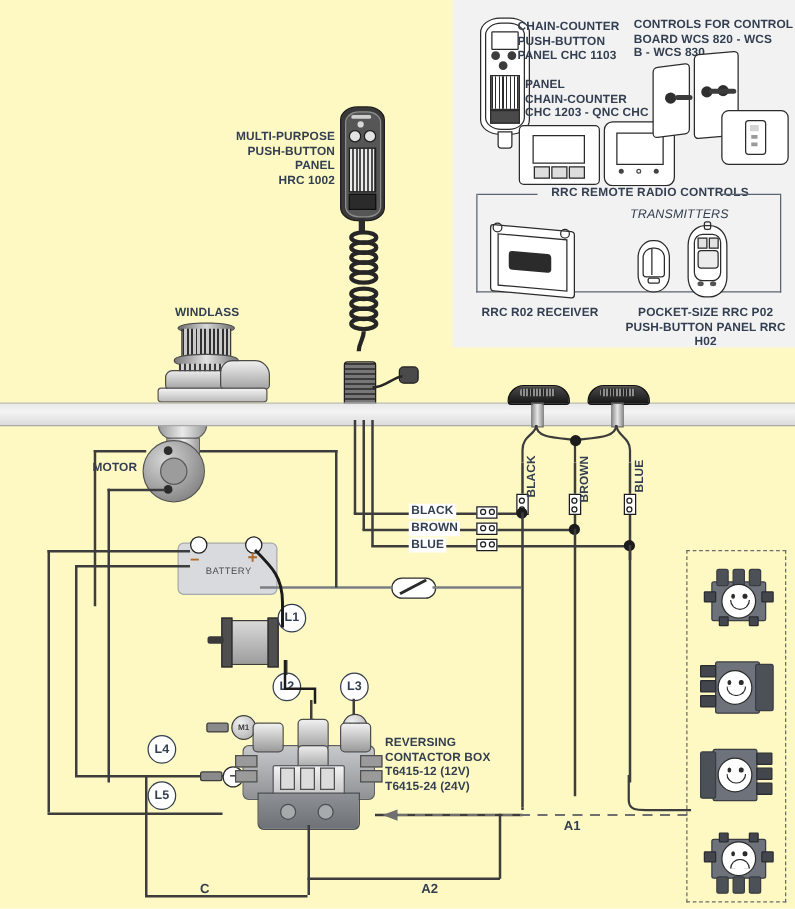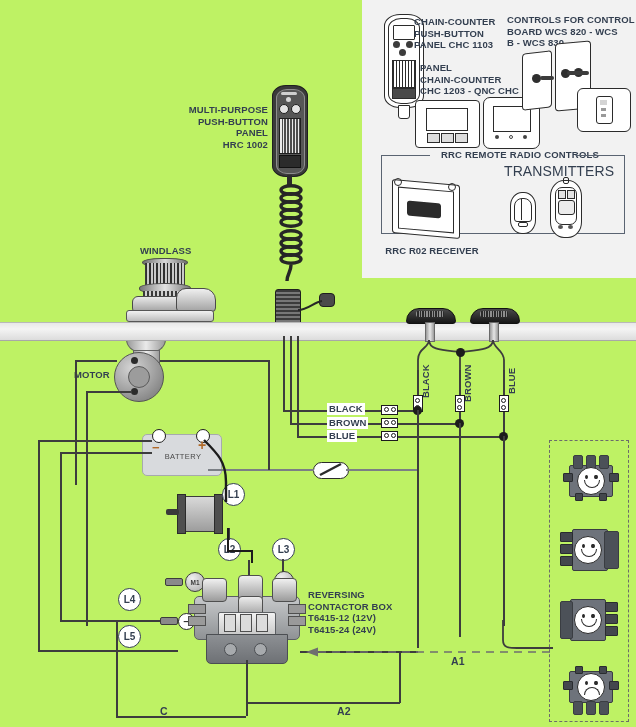--- a/index.html
+++ b/index.html
@@ -1,18 +1,18 @@
 <!DOCTYPE html>
 <html><head>
 <meta charset="utf-8">
 <title>Windlass Wiring Diagram</title>
 <style>
   html,body{margin:0;padding:0;background:#fff;}
   body{font-family:"Liberation Sans", sans-serif;}
-  #stage{position:relative;width:636px;height:727px;background:#bef264;overflow:hidden;}
+  #stage{position:relative;width:636px;height:727px;background:#fef9c3;overflow:hidden;}
 
   .lbl{position:absolute;color:#333f50;font-size:9.5px;line-height:11.5px;letter-spacing:.1px;white-space:pre-line;}
   .lbl.b{font-weight:bold;}
   .lbl.r{text-align:right;}
 
   
   #catalogue{position:absolute;left:362px;top:0px;width:274px;height:278px;background:#f2f2f2;}
   #rrcbox{position:absolute;left:19px;top:155px;width:242px;height:78px;border:1px solid #5a6472;border-top:none;}
   #rrcbox:before,#rrcbox:after{content:"";position:absolute;top:0;height:1px;background:#5a6472;}
   #rrcbox:before{left:0;width:48px;}
@@ -121,21 +121,21 @@
     <div class="dev rnd" style="left:215px;top:88px;width:52px;height:42px;border-radius:6px;">
       <div style="position:absolute;left:18px;top:7px;width:15px;height:26px;border:1.2px solid #2b2b2b;border-radius:3px;"></div>
       <div style="position:absolute;left:22px;top:11px;width:7px;height:5px;background:#d4d4d4;"></div>
       <div style="position:absolute;left:23px;top:19px;width:5px;height:3px;background:#999;"></div>
       <div style="position:absolute;left:23px;top:25px;width:5px;height:3px;background:#999;"></div>
     </div>
 
     <div id="rrcbox">
       <div class="rrctitle">RRC REMOTE RADIO CONTROLS</div>
     </div>
-    <div class="lbl" style="left:142px;top:166px;width:110px;font-size:14px;">TRANSMITTERS</div>
+    <div class="lbl" style="left:142px;top:166px;width:110px;font-size:10px;font-style:italic;">TRANSMITTERS</div>
 
     <div class="dev" style="left:28px;top:180px;width:72px;height:58px;">
       <div style="position:absolute;left:2px;top:2px;width:66px;height:52px;border:1.5px solid #2b2b2b;background:#fff;transform:skewY(5deg);border-radius:3px;"></div>
       <div style="position:absolute;left:8px;top:9px;width:54px;height:40px;border:1.1px solid #2b2b2b;transform:skewY(5deg);"></div>
       <div style="position:absolute;left:17px;top:22px;width:34px;height:15px;background:#2b2b2b;border-radius:3px;transform:skewY(5deg);"></div>
       <div style="position:absolute;left:4px;top:-2px;width:6px;height:6px;border-radius:50%;border:1.2px solid #2b2b2b;"></div>
       <div style="position:absolute;left:58px;top:3px;width:6px;height:6px;border-radius:50%;border:1.2px solid #2b2b2b;"></div>
     </div>
     <div class="lbl b" style="left:18px;top:245px;width:104px;text-align:center;">RRC R02 RECEIVER</div>
 
@@ -150,20 +150,22 @@
       <div style="position:absolute;left:0;top:0;width:30px;height:56px;border:1.4px solid #2b2b2b;border-radius:14px/16px;background:#fff;"></div>
       <div style="position:absolute;left:13px;top:-3px;width:4px;height:5px;border:1.1px solid #2b2b2b;border-radius:2px;"></div>
       <div style="position:absolute;left:5px;top:7px;width:20px;height:36px;border:1.1px solid #2b2b2b;border-radius:7px;"></div>
       <div style="position:absolute;left:8px;top:10px;width:6px;height:7px;border:1px solid #2b2b2b;background:#e2e2e2;"></div>
       <div style="position:absolute;left:17px;top:10px;width:6px;height:7px;border:1px solid #2b2b2b;background:#e2e2e2;"></div>
       <div style="position:absolute;left:8px;top:20px;width:15px;height:13px;border:1px solid #2b2b2b;background:#ececec;border-radius:3px;"></div>
       <div style="position:absolute;left:8px;top:45px;width:5px;height:4px;border-radius:50%;background:#555;"></div>
       <div style="position:absolute;left:18px;top:45px;width:5px;height:4px;border-radius:50%;background:#555;"></div>
     </div>
 
+    <div class="lbl b" style="left:131px;top:245px;width:143px;text-align:center;">POCKET-SIZE RRC P02
+PUSH-BUTTON PANEL RRC H02</div>
   </div>
 
   <div class="dev" style="left:272px;top:85px;width:34px;height:90px;">
     <div style="position:absolute;left:0;top:0;width:34px;height:90px;border:1.6px solid #1f1f1f;border-radius:14px/11px;background:#3a3a3a;"></div>
     <div style="position:absolute;left:3.5px;top:3.5px;width:27px;height:83px;border:1.2px solid #8d8d8d;border-radius:11px/9px;background:#565656;"></div>
     <div style="position:absolute;left:9px;top:7px;width:16px;height:3px;border-radius:2px;background:#cfcfcf;"></div>
     <div style="position:absolute;left:14px;top:12px;width:5px;height:5px;border-radius:50%;background:#d8d8d8;"></div>
     <div style="position:absolute;left:7px;top:19px;width:8px;height:8px;border-radius:50%;background:#e3e3e3;border:1.2px solid #1f1f1f;"></div>
     <div style="position:absolute;left:19px;top:19px;width:8px;height:8px;border-radius:50%;background:#e3e3e3;border:1.2px solid #1f1f1f;"></div>
     <div style="position:absolute;left:7px;top:33px;width:20px;height:34px;background:repeating-linear-gradient(90deg,#eaeaea 0 1.5px,#4d4d4d 1.5px 3px);border:1px solid #1f1f1f;"></div>

